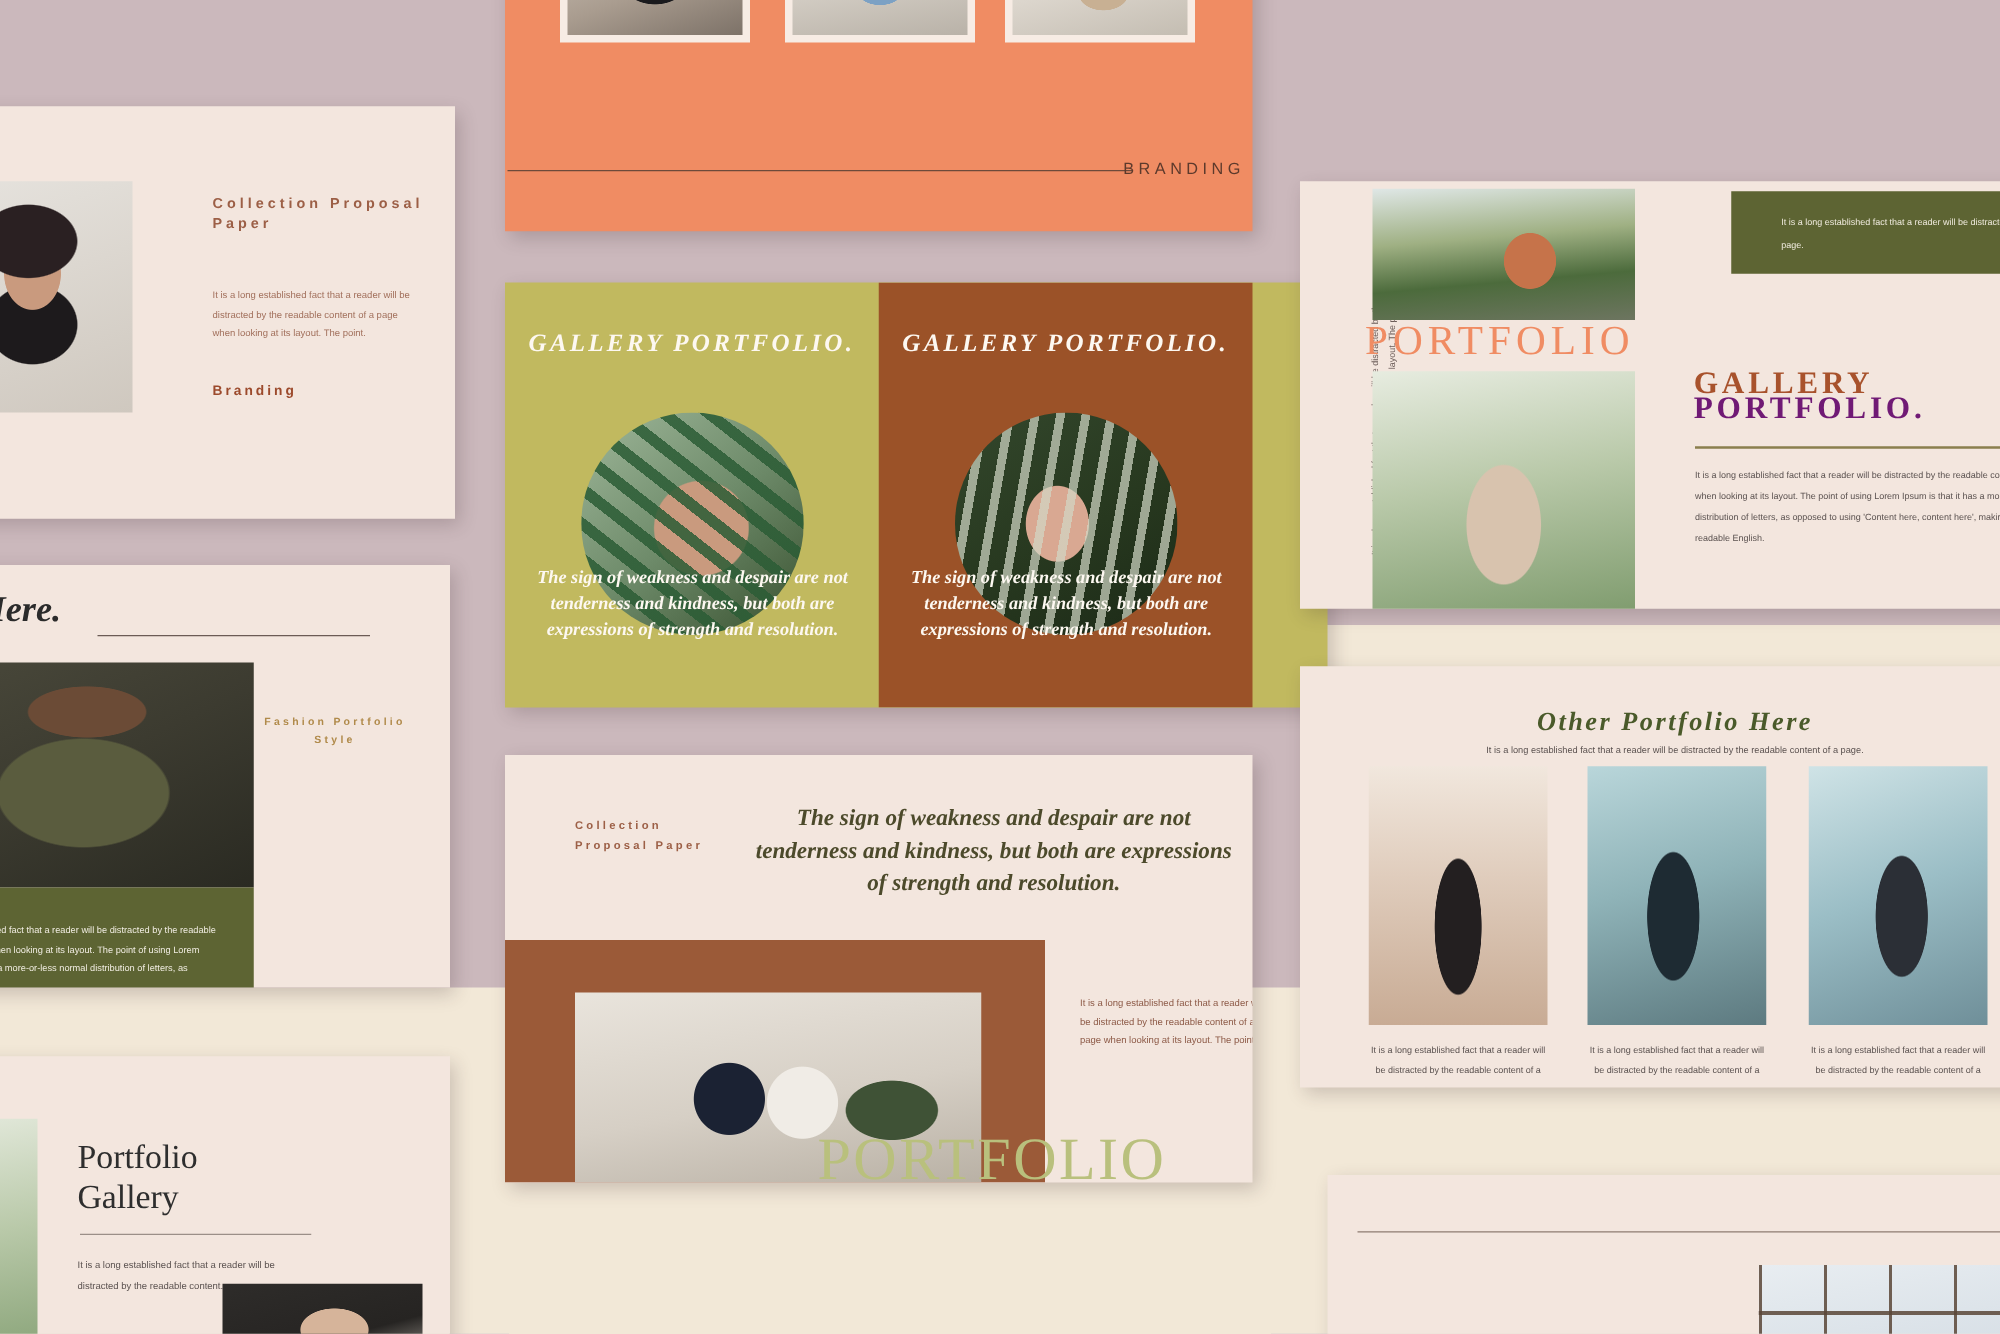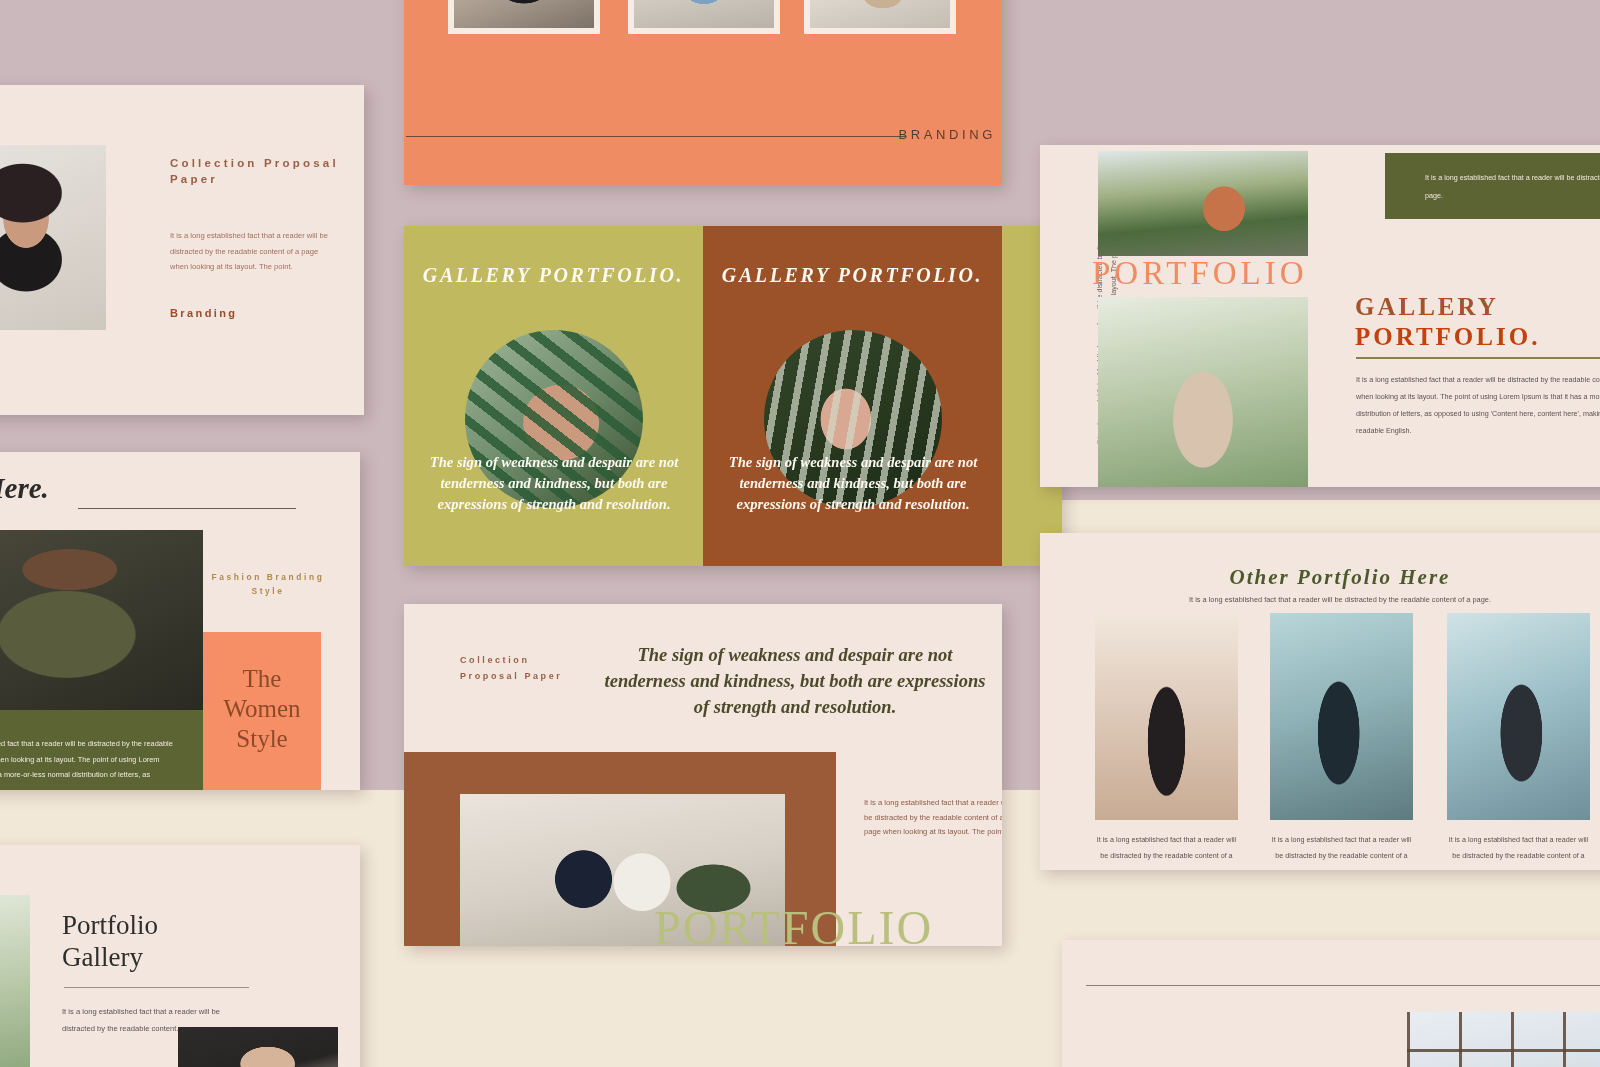--- a/index.html
+++ b/index.html
@@ -223,23 +223,23 @@
   #slide-portfolio .greenbox p {
     position:absolute; left:40px; top:16px; width:280px;
     font-size:7.2px; line-height:18px; color:#efeadd;
   }
   #slide-portfolio .h-gallery {
     position:absolute; left:315px; top:148px;
     font-family:"Liberation Serif", serif; font-weight:700;
     font-size:25px; letter-spacing:3px; color:#a8522c;
   }
   #slide-portfolio .h-portfolio {
-    position:absolute; left:315px; top:178px;
+    position:absolute; left:315px; top:168px;
     font-family:"Liberation Serif", serif; font-weight:700;
-    font-size:25px; letter-spacing:3px; color:#c2410c;
+    font-size:25px; letter-spacing:3px; color:#701a75;
   }
   #slide-portfolio .h-rule { position:absolute; left:316px; top:212px; width:290px; height:1.5px; background:#8a7f4e; }
   #slide-portfolio .p-body {
     position:absolute; left:316px; top:226px; width:300px;
     font-size:7.2px; line-height:17px; color:#5b5250;
   }
 
   
   #slide-other { left: 1040px; top: 533px; width: 600px; height: 337px; }
   #slide-other h2 {
@@ -314,24 +314,21 @@
     <div class="bigword">PORTFOLIO</div>
   </div>
 
   <div class="slide" id="slide-women">
     <div class="head">Here.</div>
     <div class="head-rule"></div>
     <div class="photo ph-model2 w-photo"></div>
     <div class="greenband">
       <p>It is a long established fact that a reader will be distracted by the readable content of a page when looking at its layout. The point of using Lorem Ipsum. is that it has a more-or-less normal distribution of letters, as opposed.</p>
     </div>
-    <div class="fashion-kicker">Fashion Branding Style</div>
-    <div class="orangeband">
-      <div class="t">The Women Style</div>
-    </div>
+    <div class="fashion-kicker">Fashion Portfolio Style</div>
   </div>
 
   <div class="slide" id="slide-pf-gallery">
     <div class="photo ph-blossom pg-photo"></div>
     <h2><span>Portfolio</span><br><span>Gallery</span></h2>
     <div class="pg-rule"></div>
     <div class="pg-body">It is a long established fact that a reader will be distracted by the readable content.</div>
     <div class="photo ph-portraitdark" style="position:absolute;left:248px;top:182px;width:160px;height:80px;"></div>
   </div>
 

